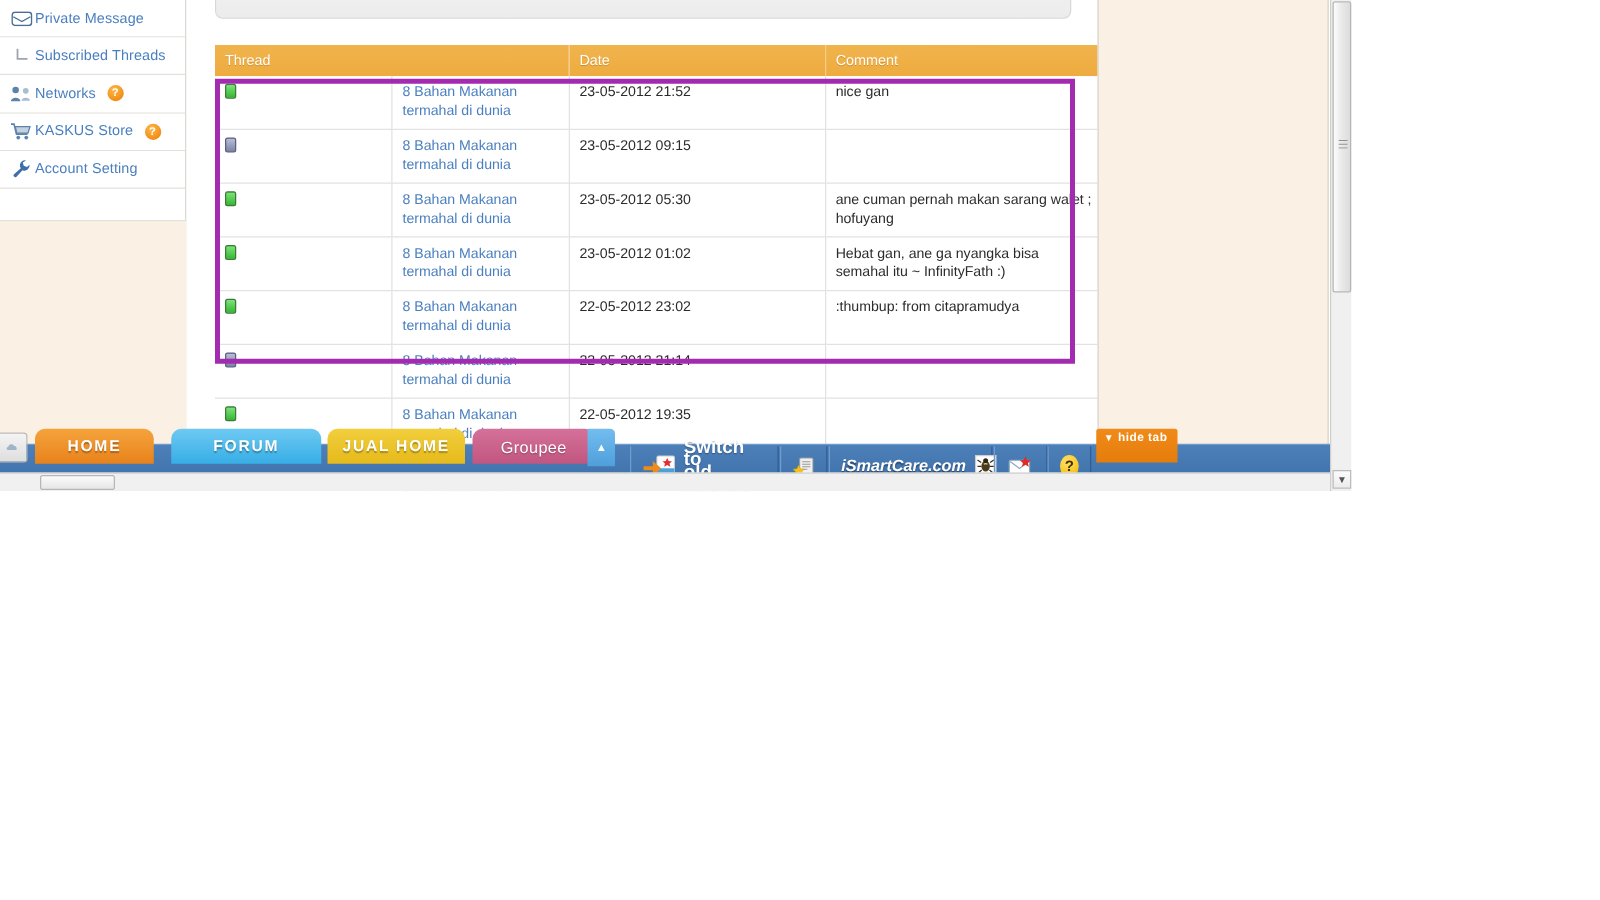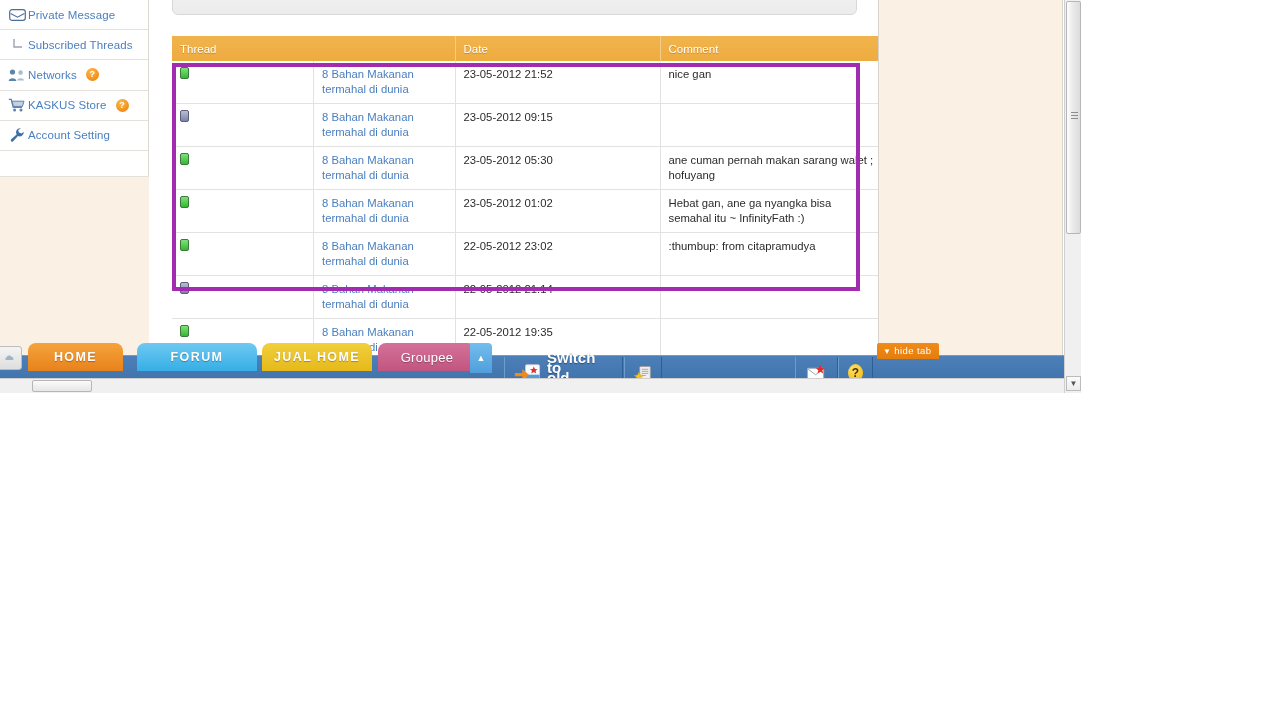--- a/index.html
+++ b/index.html
@@ -157,26 +157,26 @@
     position: absolute;
     left: 878px; top: 0;
     width: 185px; height: 380px;
     background: #faf1e4;
     border-left: 1px solid #d9d4cb;
     border-right: 1px solid #d9d4cb;
   }
   #hidetab {
     position: absolute;
     left: 877px; top: 343px;
-    height: 16px;
+    height: 27px;
     padding: 0 8px 0 6px;
     background: linear-gradient(#f08a18, #e57d0c);
     color: #ffffff;
     font-size: 9.5px;
-    font-weight: normal;
+    font-weight: bold;
     line-height: 16px;
     border-radius: 2px 2px 0 0;
     letter-spacing: .4px;
     z-index: 40;
     cursor: pointer;
   }
   #hidetab .caret { font-size: 8px; margin-right: 3px; }
 
   
   #vscroll {
@@ -524,20 +524,31 @@
     </div>
 
     <div class="botcell" id="cell-star">
       <svg width="22" height="20" viewBox="0 0 22 20" aria-hidden="true">
         <rect x="7" y="2" width="13" height="15" rx="1.2" fill="#f0f0f0" stroke="#9a9a9a"></rect>
         <path d="M9.5 5.5 h8 M9.5 8 h8 M9.5 10.5 h8 M9.5 13 h5" stroke="#9a9a9a" stroke-width="1"></path>
         <path d="M6 9 l1.7 3.5 l3.8 .5 l-2.8 2.6 l.7 3.8 l-3.4 -1.9 l-3.4 1.9 l.7 -3.8 l-2.8 -2.6 l3.8 -.5 z" fill="#f5c21a" stroke="#d9a400" stroke-width=".6"></path>
       </svg>
     </div>
 
+    <div class="botcell" id="cell-smart">
+      <span class="smart-text">iSmartCare.com</span>
+      <span class="bug-thumb">
+        <svg width="15" height="13" viewBox="0 0 15 13" aria-hidden="true">
+          <ellipse cx="7.5" cy="7" rx="3.4" ry="4.2" fill="#4a3a1e"></ellipse>
+          <circle cx="7.5" cy="2.6" r="2" fill="#2f2513"></circle>
+          <path d="M4 4 L1 2 M11 4 L14 2 M4 7 L1 7 M11 7 L14 7 M4.4 10 L2 12 M10.6 10 L13 12" stroke="#3a2f18" stroke-width="1"></path>
+          <path d="M6 5.4 q1.5 -1 3 0" stroke="#e8d27a" stroke-width="1" fill="none"></path>
+        </svg>
+      </span>
+    </div>
 
     <div class="botcell" id="cell-mail">
       <svg width="24" height="18" viewBox="0 0 24 18" aria-hidden="true">
         <rect x="2.5" y="4" width="17" height="12" rx="1" fill="#ffffff" stroke="#8ea8c0"></rect>
         <path d="M3.2 5 L11 10.8 L18.8 5" fill="none" stroke="#8ea8c0" stroke-width="1"></path>
         <path d="M16 0.6 l1.3 3.1 l3.4 .3 l-2.6 2.2 l.8 3.3 l-2.9 -1.8 l-2.9 1.8 l.8 -3.3 l-2.6 -2.2 l3.4 -.3 z" fill="#e02b2b"></path>
       </svg>
     </div>
 
     <div class="botcell" id="cell-help">

